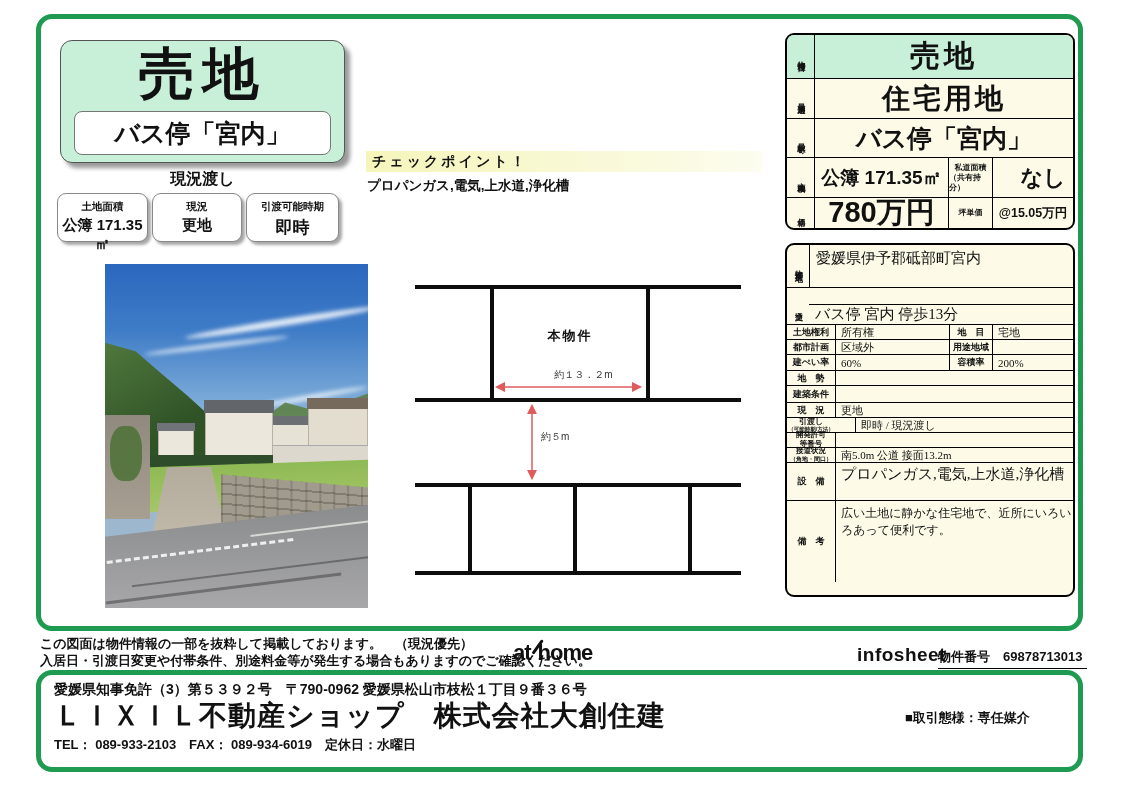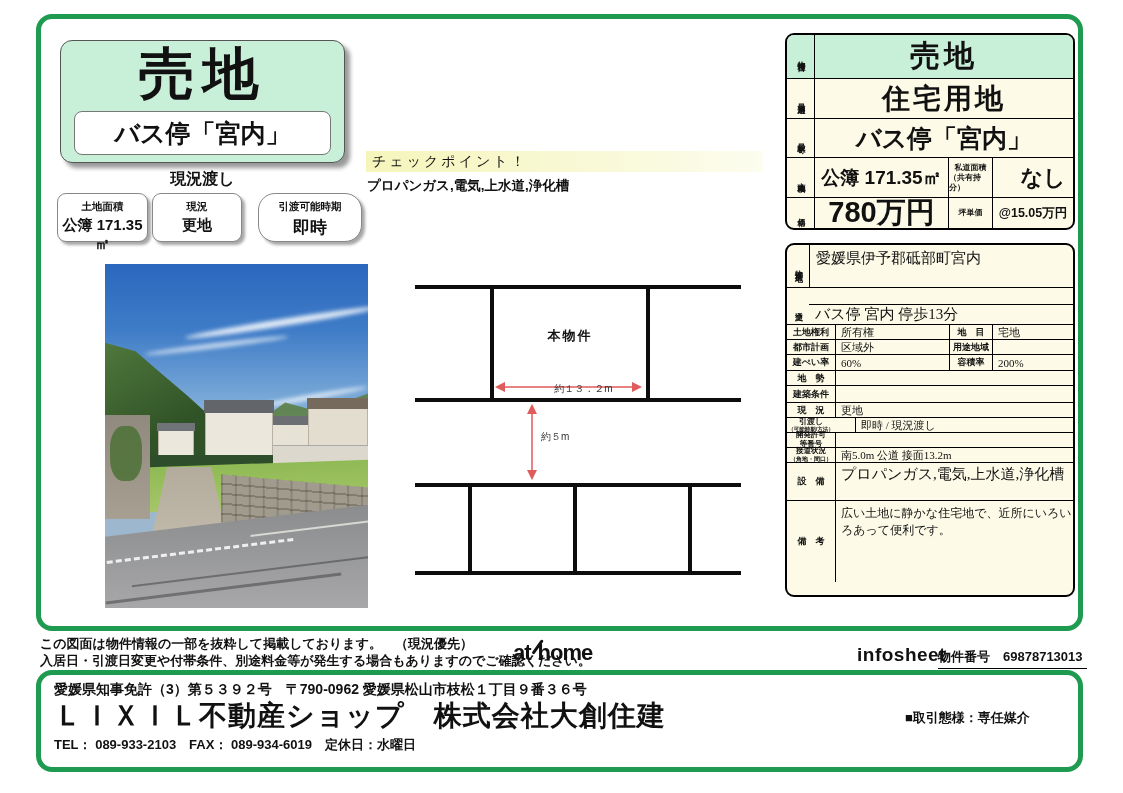--- a/index.html
+++ b/index.html
@@ -17,27 +17,27 @@
   
   .main-frame{left:36px;top:14px;width:1047px;height:617px;border:5px solid var(--frame_green);border-radius:16px;background:#fff;}
   .bottom-frame{left:36px;top:670px;width:1047px;height:102px;border:5px solid var(--frame_green);border-radius:16px;background:#fff;}
 
   
   .promo-box{left:60px;top:40px;width:285px;height:123px;background:var(--cell_green);border:1px solid #555;border-radius:12px;box-shadow:5px 5px 4px rgba(0,0,0,.40);}
   .promo-type{width:100%;text-align:center;font-size:56px;font-weight:bold;letter-spacing:8px;line-height:1.15;margin-top:1px;}
   .promo-catch{position:absolute;left:13px;right:13px;bottom:7px;height:44px;background:#fff;border:1px solid #777;border-radius:8px;text-align:center;font-size:25px;font-weight:bold;line-height:42px;}
   .handover{left:60px;top:169px;width:285px;text-align:center;font-size:16px;font-weight:bold;}
   .info-box{top:193px;height:49px;background:#fff;border:1px solid #888;border-radius:9px;box-shadow:3px 3px 3px rgba(0,0,0,.35);text-align:center;}
-  .ib1{left:57px;width:91px;} .ib2{left:152px;width:90px;} .ib3{left:258px;width:104px;border-radius:17px;}
+  .ib1{left:57px;width:91px;} .ib2{left:152px;width:90px;} .ib3{left:246px;width:93px;}
   .ib-label{font-size:10.5px;font-weight:bold;margin-top:6px;}
   .ib-value{font-size:15px;font-weight:bold;margin-top:2px;}
   .ib3 .ib-value{font-size:17px;}
 
   
-  .cp-bar{left:366px;top:151px;width:397px;height:21px;background:linear-gradient(90deg,var(--highlight_yellow),#fafae0 75%,#fdfdf0);font-size:14px;font-weight:normal;letter-spacing:3px;line-height:21px;padding-left:6px;}
+  .cp-bar{left:366px;top:151px;width:397px;height:21px;background:linear-gradient(90deg,var(--highlight_yellow),#fafae0 75%,#fdfdf0);font-size:14px;font-weight:bold;letter-spacing:3px;line-height:21px;padding-left:6px;}
   .cp-text{left:367px;top:177px;font-size:13.5px;font-weight:bold;}
 
   
   .photo{left:105px;top:264px;width:263px;height:344px;overflow:hidden;background:#9db8ce;}
   .photo>div{position:absolute;}
   .ph-sky{left:0;top:0;width:100%;height:55%;background:linear-gradient(180deg,#2b67bd 0%,#3f7cc7 35%,#7fadd9 75%,#c6daeb 100%);}
   .ph-cloud{background:#fff;border-radius:50%;filter:blur(2px);opacity:.85;}
   .ph-c1{left:30%;top:16%;width:75%;height:7px;transform:rotate(-9deg);}
   .ph-c2{left:15%;top:23%;width:55%;height:5px;transform:rotate(-7deg);opacity:.7;}
   .ph-c3{left:55%;top:38%;width:45%;height:5px;transform:rotate(-10deg);opacity:.75;}
@@ -68,21 +68,21 @@
 
   
   .diagram{left:415px;top:275px;width:326px;height:332px;}
   .dg-h,.dg-v{position:absolute;background:#0d0d0d;}
   .dg-h{left:0;width:326px;height:4px;}
   .dg-v{width:4px;}
   .dg-h1{top:10px;} .dg-h2{top:123px;} .dg-h3{top:208px;} .dg-h4{top:296px;}
   .dg-vt{top:10px;height:117px;} .dg-vta{left:75px;} .dg-vtb{left:231px;}
   .dg-vb{top:208px;height:92px;} .dg-vba{left:53px;} .dg-vbb{left:158px;} .dg-vbc{left:273px;}
   .dg-prop{position:absolute;left:75px;width:160px;top:52px;text-align:center;font-size:13px;font-weight:bold;letter-spacing:2px;}
-  .dg-wlabel{position:absolute;left:75px;width:160px;top:107px;text-align:center;font-size:10px;color:#333;padding-left:27px;}
+  .dg-wlabel{position:absolute;left:75px;width:160px;top:93px;text-align:center;font-size:10px;color:#333;padding-left:27px;}
   .dg-rlabel{position:absolute;left:126px;top:155px;font-size:10px;color:#333;}
   .dg-svg{position:absolute;left:0;top:0;}
 
   
   .tbl{background:var(--cream);border:2px solid #000;border-radius:9px;overflow:hidden;display:flex;flex-direction:column;}
   .trow{display:flex;border-top:1.5px solid #000;}
   .trow:first-child{border-top:none;}
   .tcell{border-left:1.5px solid #000;display:flex;align-items:center;justify-content:center;}
   .tcell:first-child{border-left:none;}
   .vlabel{writing-mode:vertical-rl;text-orientation:upright;font-size:8px;font-weight:bold;line-height:1;letter-spacing:1px;}

